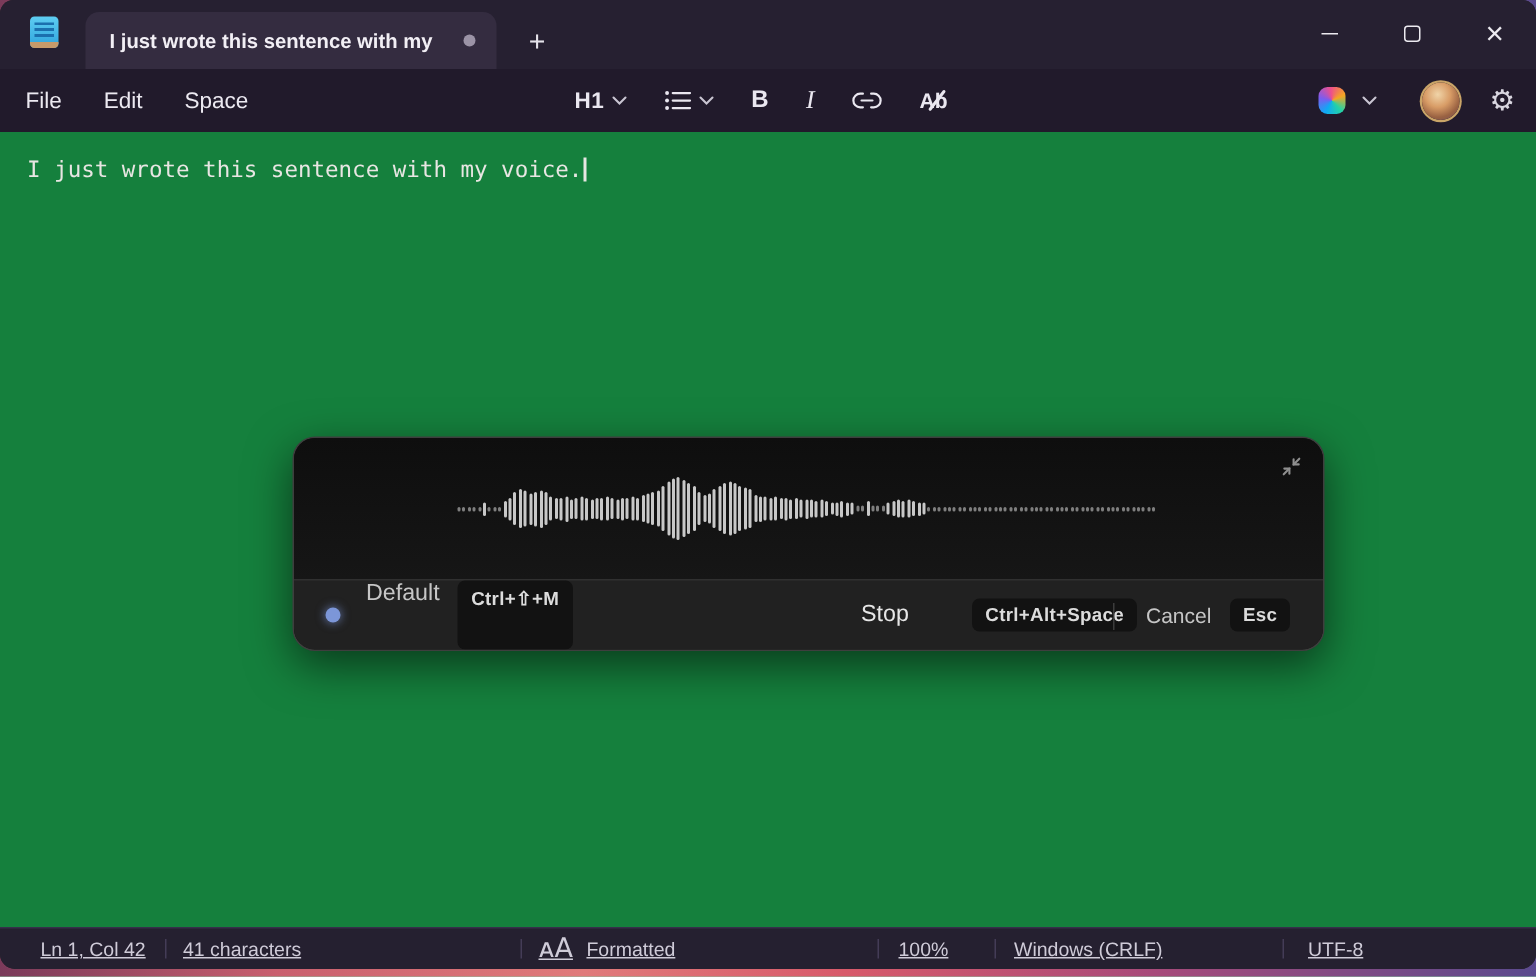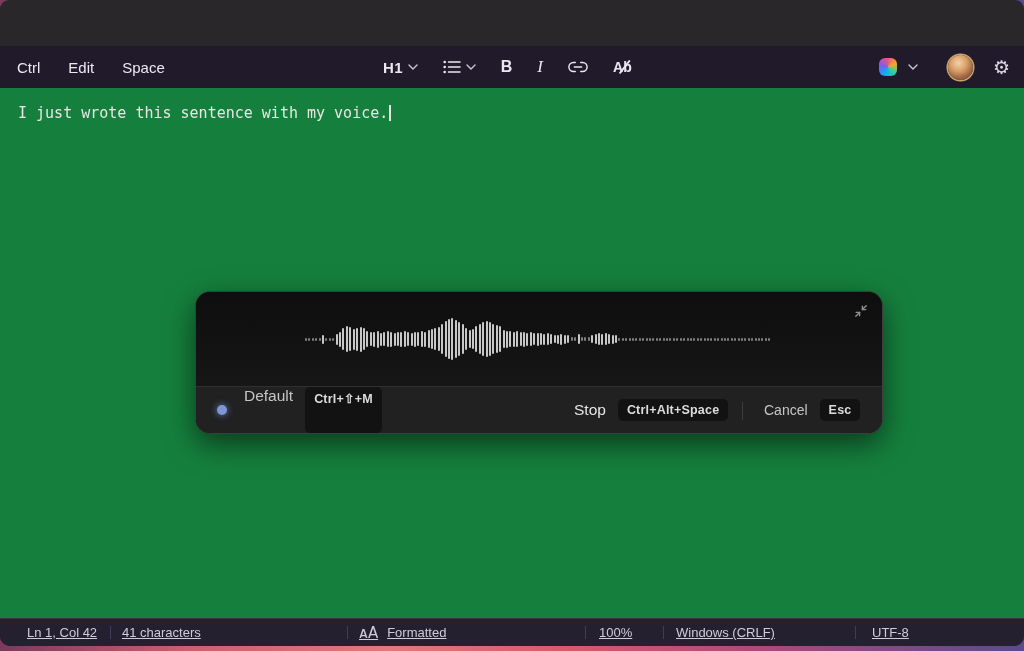--- a/index.html
+++ b/index.html
@@ -72,42 +72,63 @@
   .collapse-btn { position:absolute; right:12px; top:10px; width:18px; height:18px;
     display:flex; align-items:center; justify-content:center; }
   .voice-bar { position:absolute; left:0; right:0; bottom:0; top:94px; background:#212121;
     border-top:1px solid #303030; }
   .rec-dot { position:absolute; left:21px; top:18px; width:10px; height:10px; border-radius:50%;
     background:#7c96d8; box-shadow:0 0 6px 1px rgba(124,150,216,.55); }
   .mic-cluster { position:absolute; left:48px; top:0; height:100%; display:flex; }
   .mic-label { font-size:15.5px; color:#c6c6c6; }
   .kbd { margin-left:12px; background:#121212; color:#dcdcdc; font-size:12.5px; font-weight:700;
     padding:4px 9px; border-radius:5px; letter-spacing:.2px; white-space:nowrap; }
-  .stop-cluster { position:absolute; left:378px; top:0; height:100%; display:flex; align-items:center; }
+  .stop-cluster { position:absolute; left:378px; top:0; height:100%; display:flex; align-items:center;gap:30px; }
   .stop-label { font-size:15.5px; color:#e6e6e6; }
   .vdiv { position:absolute; left:546px; top:15px; width:1px; height:18px; background:#3c3c3c; }
   .cancel-cluster { position:absolute; left:568px; top:0; height:100%; display:flex; align-items:center; }
   .cancel-label { font-size:14px; color:#c6c6c6; }
   
   .statusbar { position:absolute; bottom:0; left:0; right:0; height:28px; background:#252030;
     border-top:1px solid #36304a; font-size:13px; color:#cfcbd8; }
   .sseg { position:absolute; top:0; height:27px; display:flex; align-items:center; white-space:nowrap;text-decoration:underline; }
   .sdiv { position:absolute; top:7px; width:1px; height:13px; background:#443c57; }
-  .fmt-icon { font-family:"DejaVu Sans",sans-serif; font-size:15px; margin-right:9px; color:#cfcbd8; }
+  .fmt-icon { font-family:"DejaVu Sans",sans-serif; font-size:18px; margin-right:9px; color:#cfcbd8; }
   svg { display:block; }
 </style>
 </head>
 <body>
 
 <div class="window">
 
+  <div class="titlebar">
+    <div class="np-icon"></div>
+    <div class="tab">
+      <span class="tab-label">I just wrote this sentence with my</span>
+      <span class="dirty-dot"></span>
+    </div>
+    <div class="newtab-btn">
+      <span>+</span>
+    </div>
+    <div class="win-controls">
+      <div class="win-btn">
+        <span class="glyph-min"></span>
+      </div>
+      <div class="win-btn">
+        <span class="glyph-max"></span>
+      </div>
+      <div class="win-btn">
+        <span class="glyph-close">×</span>
+      </div>
+    </div>
+  </div>
 
   <div class="menubar">
     <div class="menu-items">
-      <span class="menu-item">Ctrl</span>
+      <span class="menu-item">File</span>
       <span class="menu-item">Edit</span>
       <span class="menu-item">Space</span>
     </div>
 
     <div class="fmt-tools">
       <div class="tool-btn">
         <span class="h1-label">H1</span>
         <span class="chev">
           <svg width="10" height="6" viewBox="0 0 10 6">
               <path d="M1 1l4 4 4-4" fill="none" stroke="#c9c5d2" stroke-width="1.4" stroke-linecap="round"></path>

